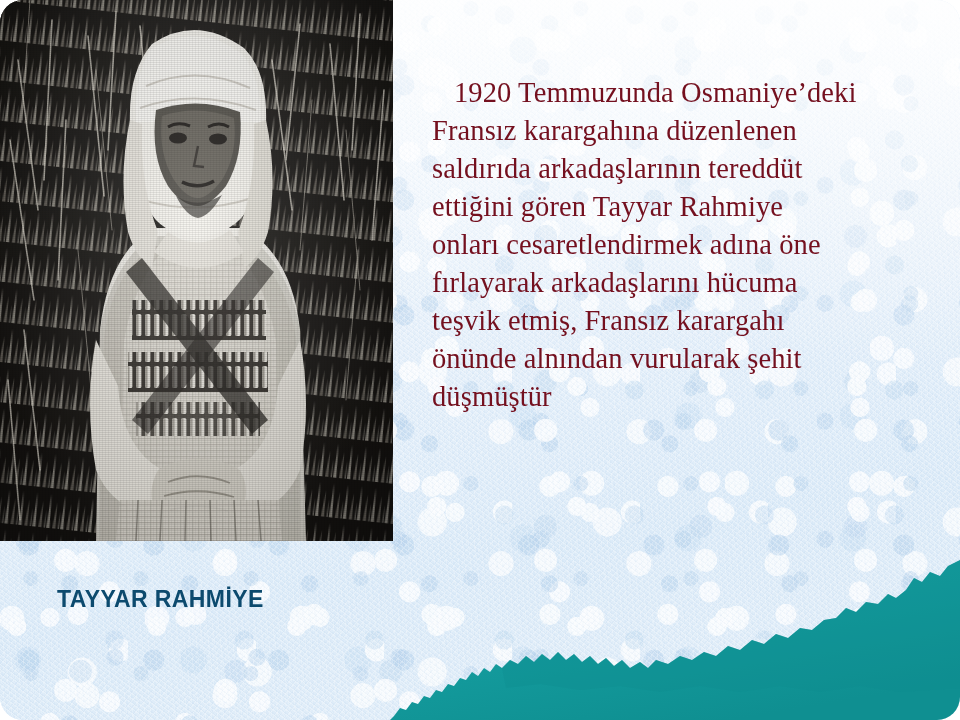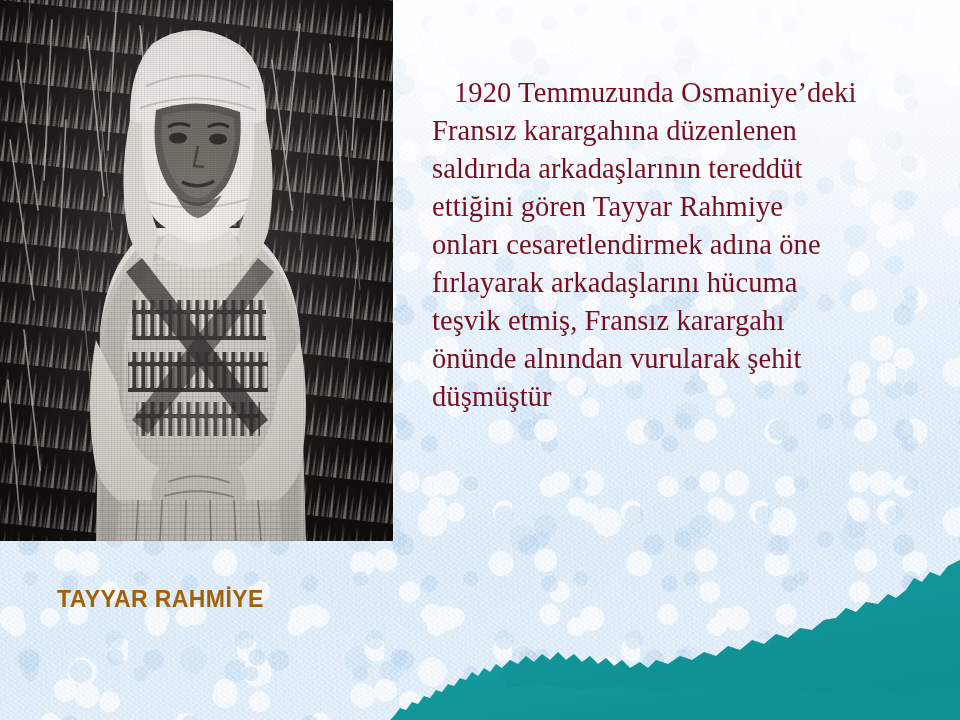--- a/index.html
+++ b/index.html
@@ -10,20 +10,21 @@
   body {
     font-family: "Liberation Serif", serif;
   }
 
   #slide {
     position: relative;
     width: 960px;
     height: 720px;
     overflow: hidden;
     background-color: #eaf2fb;
+    border-radius: 23px;
   }
 
   
   .bg-base {
     position: absolute;
     inset: 0;
     background:
       linear-gradient(170deg, #fdfefe 0%, #f3f8fd 18%, #e6f0fa 48%, #dcebf8 72%, #e4eff9 100%);
   }
   .bg-mottle {
@@ -109,21 +110,21 @@
     text-indent: 22px;
     text-align: left;
     white-space: pre-line;
   }
 
   
   .caption {
     position: absolute;
     left: 57px;
     top: 586px;
-    color: #a16207;
+    color: #0c4a6e;
     font-family: "Liberation Sans", "DejaVu Sans", sans-serif;
     font-weight: bold;
     font-size: 23px;
     letter-spacing: .4px;
   }
 
   
   .teal-shape {
     position: absolute;
     left: 0;

